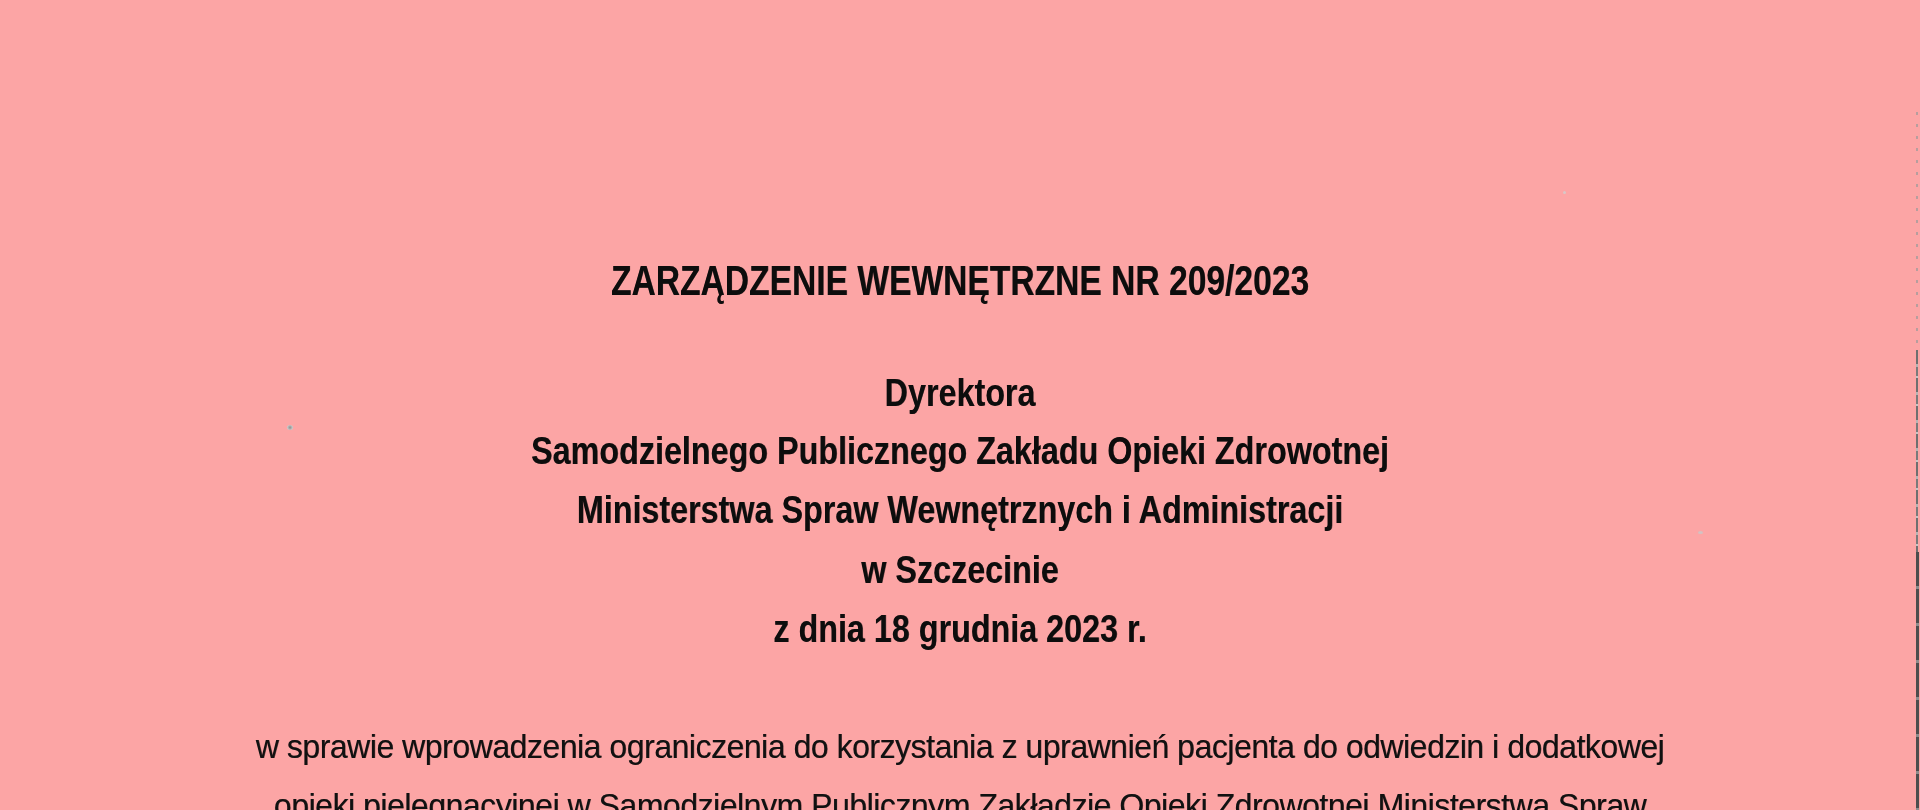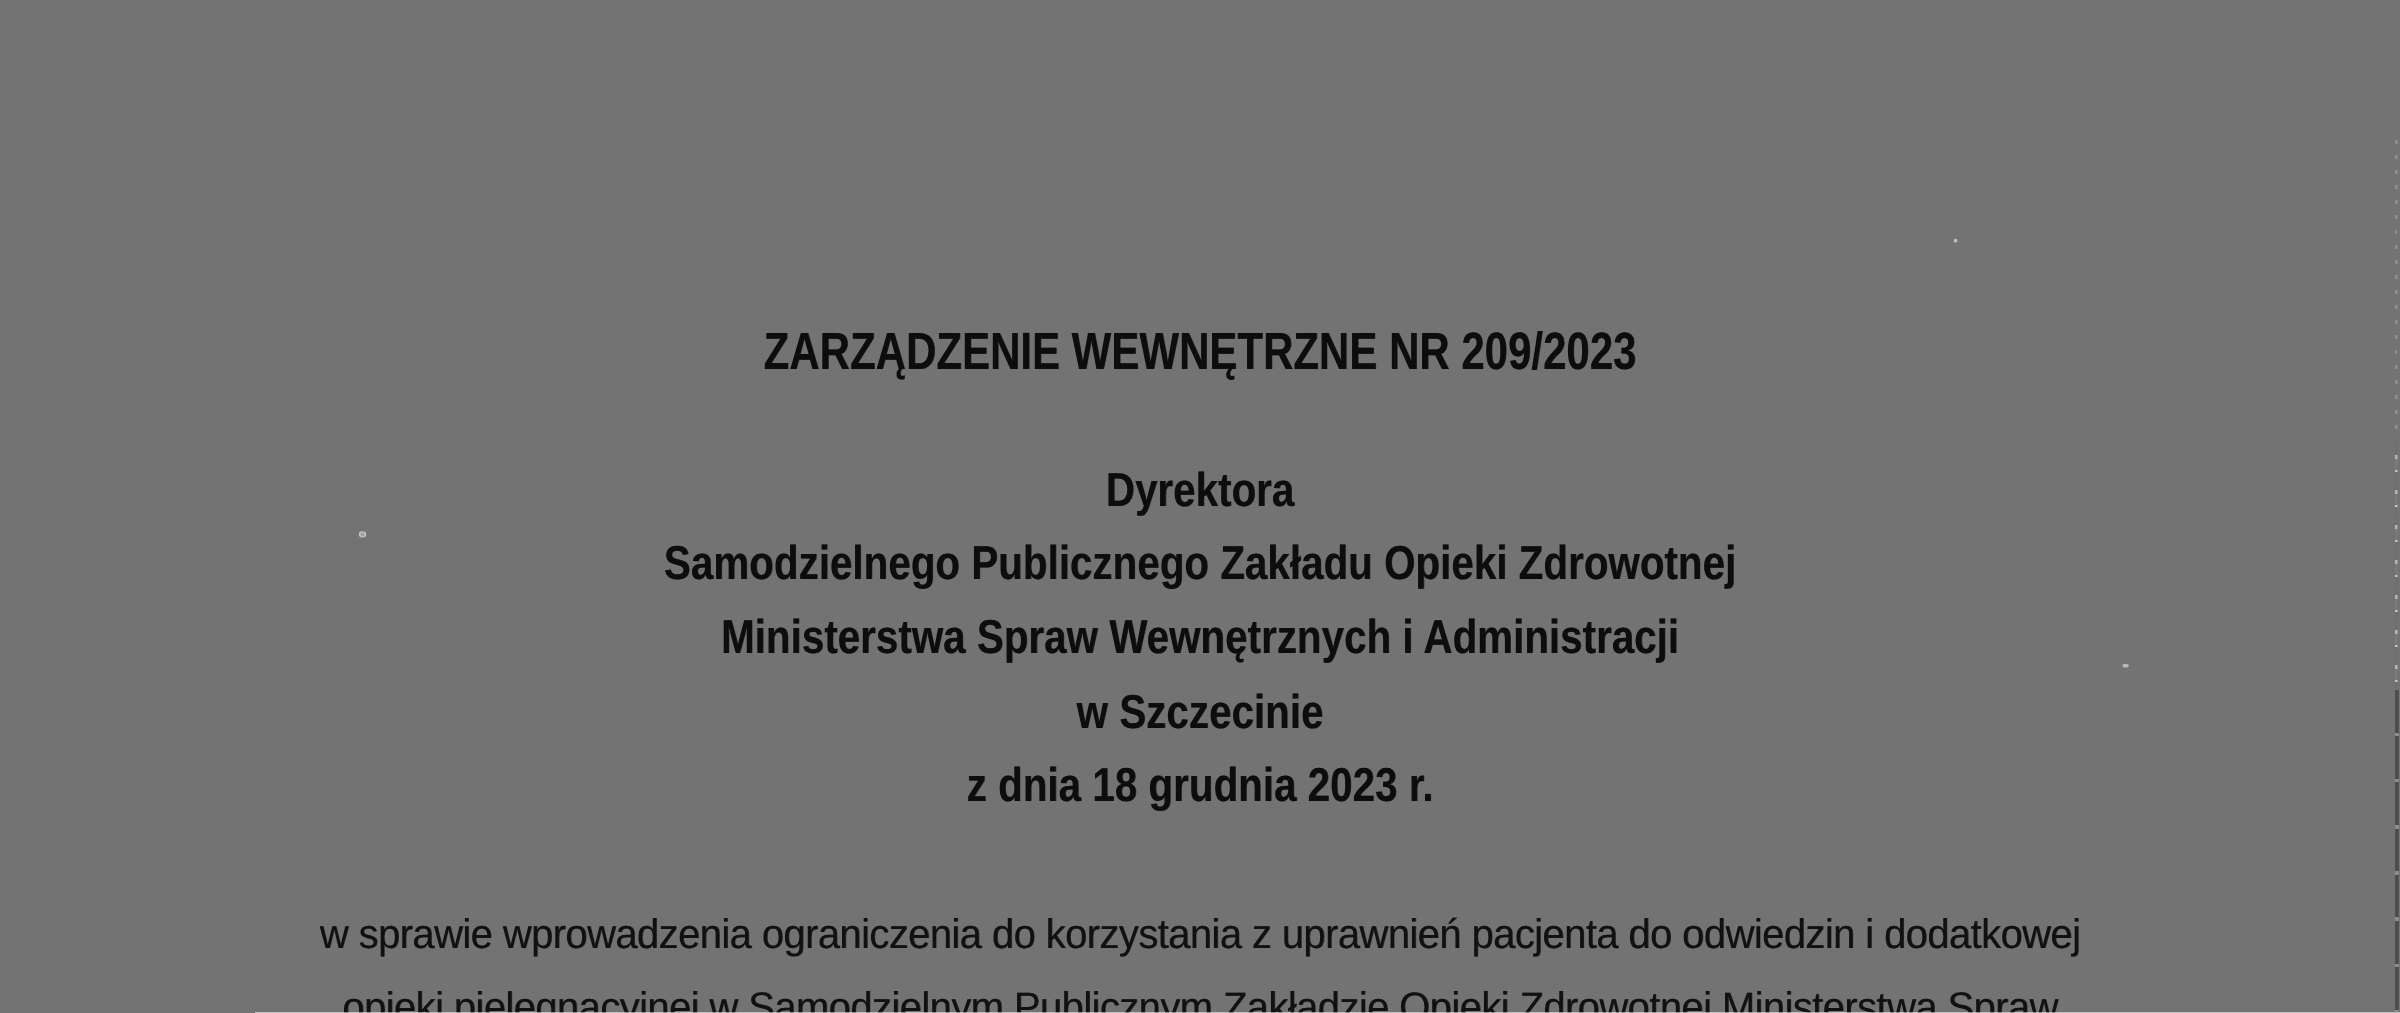--- a/index.html
+++ b/index.html
@@ -4,21 +4,21 @@
 <style>
   html, body {
     margin: 0;
     padding: 0;
     background: #ffffff;
   }
   .page {
     position: relative;
     width: 1920px;
     height: 810px;
-    background: #737373;
+    background: #fca5a5;
     overflow: hidden;
     font-family: "Liberation Sans", sans-serif;
     color: #0d0d0d;
   }
   .line {
     position: absolute;
     left: 0;
     width: 100%;
     text-align: center;
     line-height: 1;

